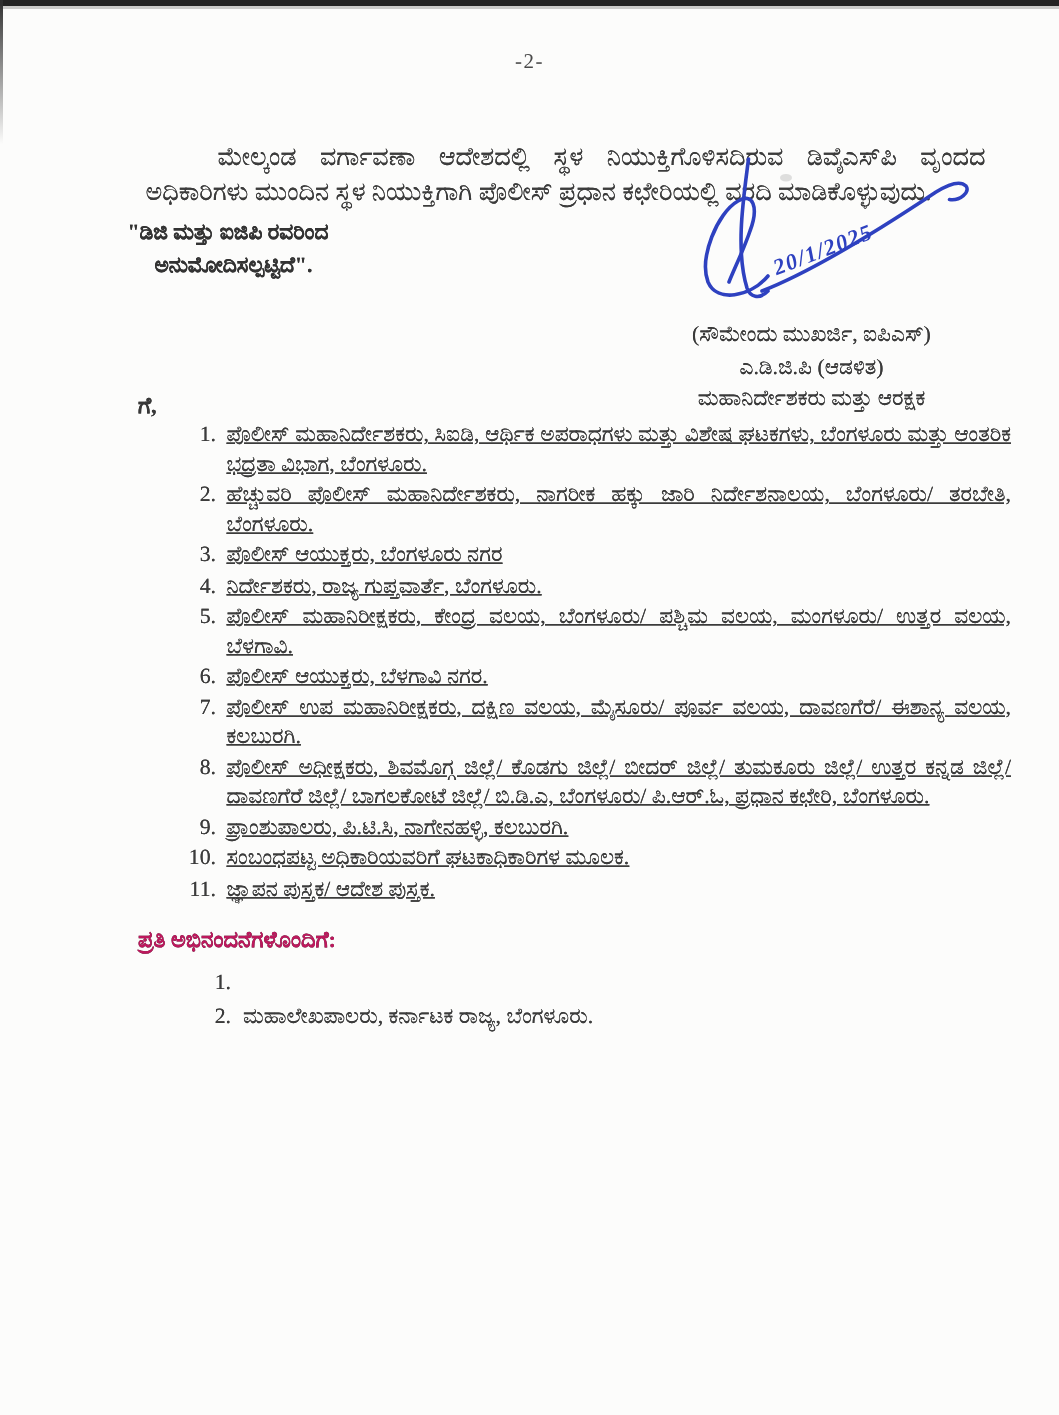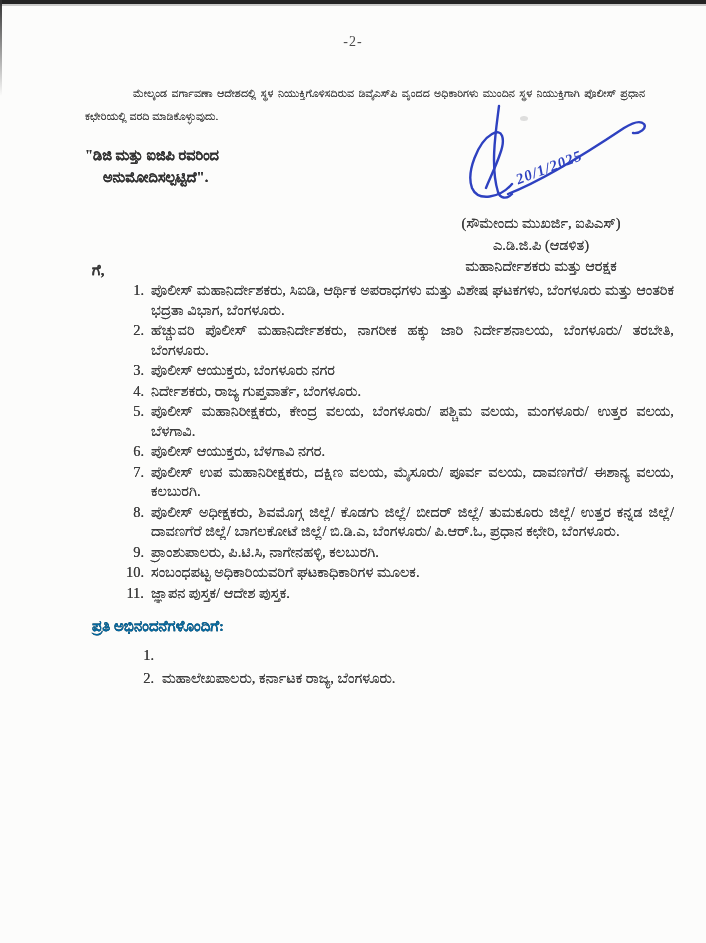--- a/index.html
+++ b/index.html
@@ -18,22 +18,22 @@
   .edge-top-fade{position:absolute;left:0;top:4px;width:706px;height:2px;background:#9a9a9a;opacity:.5;}
   .edge-left{position:absolute;left:0;top:0;width:2px;height:96px;background:linear-gradient(#303030,#30303000);}
   .speck{position:absolute;left:520px;top:116px;width:8px;height:5px;background:#c9c9c9;opacity:.6;border-radius:50%;}
 
   .page-number{
     position:absolute;left:0;top:34px;width:706px;text-align:center;
     font-size:14px;letter-spacing:1px;color:#4a4a4a;
   }
   .para{
     position:absolute;left:85px;top:82px;width:560px;
-    font-size:11px;line-height:22.5px;text-align:justify;text-indent:48px;
-    margin:0;color:#3c3c3c;text-shadow:0 0 .4px #3c3c3c;
+    font-size:17px;line-height:22.5px;text-align:justify;text-indent:48px;
+    margin:12px;color:#3c3c3c;text-shadow:0 0 .4px #3c3c3c;
   }
   .approval{
     position:absolute;left:85px;top:144px;width:280px;
     font-size:14.5px;line-height:22px;font-weight:bold;color:#333;
     text-shadow:0 0 .4px #333;
   }
   .approval .l2{padding-left:18px;}
 
   .signature-svg{position:absolute;left:452px;top:104px;width:210px;height:102px;}
   .sig-date{
@@ -50,25 +50,25 @@
     position:absolute;left:92px;top:262px;font-size:15px;font-weight:bold;
     color:#383838;text-shadow:0 0 .4px #383838;
   }
   ol.recipients{
     position:absolute;left:118px;top:281px;width:556px;margin:0;padding:0;
     list-style:none;font-size:14.5px;line-height:19.5px;color:#3c3c3c;
     text-shadow:0 0 .35px #3c3c3c;
   }
   ol.recipients li{display:flex;margin:0 0 1px 0;}
   ol.recipients .num{flex:0 0 26px;text-align:right;margin-right:7px;}
-  ol.recipients .txt{flex:1;text-align:justify;}
+  ol.recipients .txt{flex:1;text-align:justify;text-decoration:underline;}
 
   .copy-heading{
     position:absolute;left:92px;top:618px;font-size:15px;font-weight:bold;
-    color:#0369a1;text-shadow:0 0 .4px #373737;
+    color:#be185d;text-shadow:0 0 .4px #373737;
   }
   ol.copy-list{
     position:absolute;left:132px;top:644px;width:520px;margin:0;padding:0;
     list-style:none;font-size:14.5px;line-height:22.5px;color:#3c3c3c;
     text-shadow:0 0 .35px #3c3c3c;
   }
   ol.copy-list li{display:flex;}
   ol.copy-list .num{flex:0 0 22px;text-align:right;margin-right:8px;}
 </style>
 </head>

